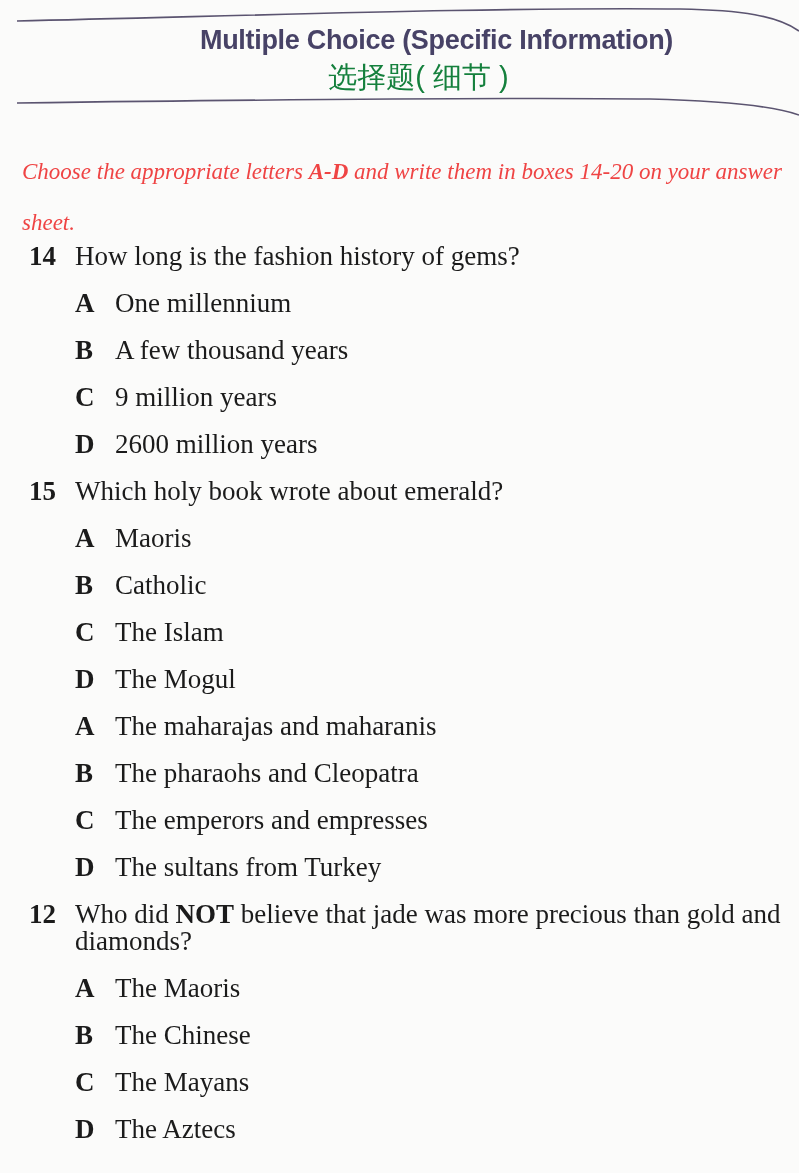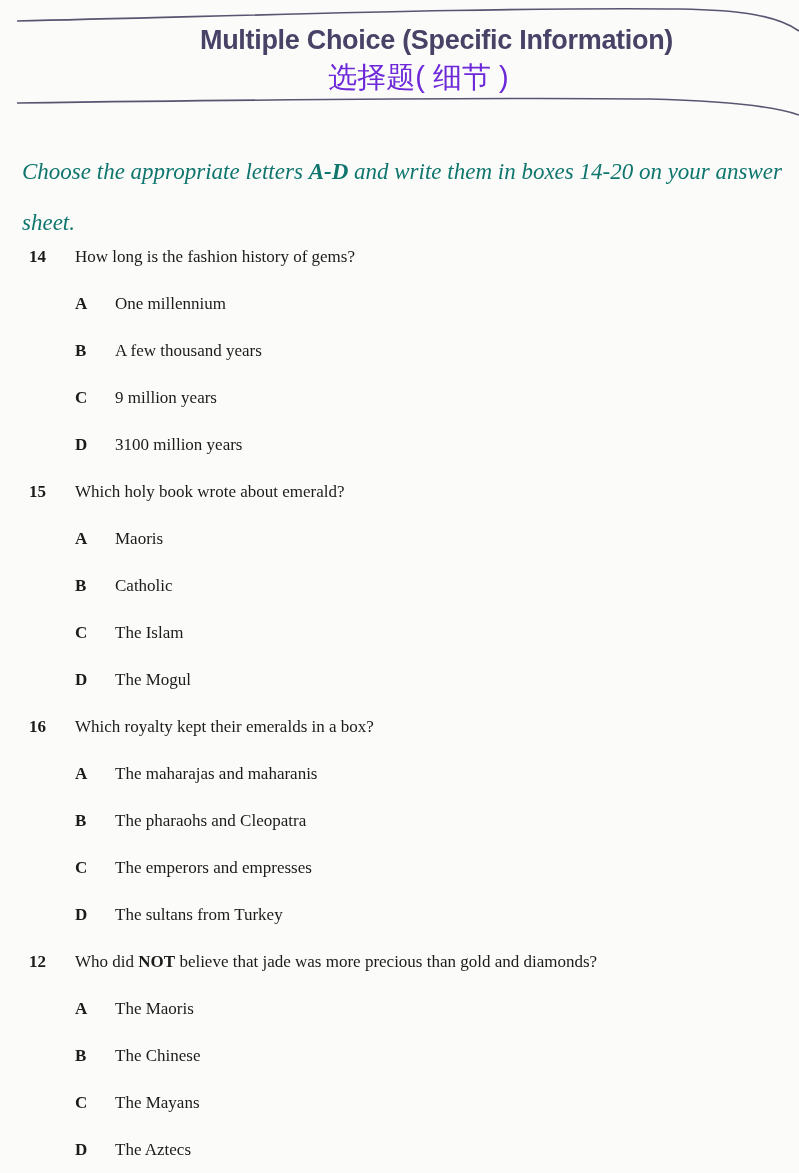--- a/index.html
+++ b/index.html
@@ -46,48 +46,48 @@
   .banner-subtitle {
     position: absolute;
     top: 58px;
     left: 0;
     width: 100%;
     box-sizing: border-box;
     padding-left: 38px;
     text-align: center;
     font-family: "Liberation Sans", sans-serif;
     font-size: 29px;
-    color: #6d28d9;
+    color: #15803d;
   }
 
   
   .instruction {
     position: absolute;
     top: 146px;
     left: 22px;
     right: 4px;
     margin: 0;
     font-style: italic;
     font-size: 23px;
     line-height: 51px;
-    color: #0f766e;
+    color: #ef4444;
   }
   .instruction b { font-weight: bold; }
 
   
   .questions {
     position: absolute;
     top: 243px;
     left: 0;
     right: 0;
   }
   .row {
     display: flex;
     align-items: baseline;
-    font-size: 17px;
+    font-size: 27px;
     line-height: 27px;
     margin-bottom: 20px;
   }
   .qnum {
     margin-left: 29px;
     width: 46px;
     font-weight: bold;
     flex: 0 0 auto;
   }
   .qtext { flex: 1 1 auto; }
@@ -127,21 +127,21 @@
   <div class="row opt">
     <span class="letter">B</span>
     <span class="otext">A few thousand years</span>
   </div>
   <div class="row opt">
     <span class="letter">C</span>
     <span class="otext">9 million years</span>
   </div>
   <div class="row opt">
     <span class="letter">D</span>
-    <span class="otext">3100 million years</span>
+    <span class="otext">2600 million years</span>
   </div>
 
   <div class="row q">
     <span class="qnum">15</span>
     <span class="qtext"><span>Which holy book wrote about emerald?</span><b></b><span></span></span>
   </div>
   <div class="row opt">
     <span class="letter">A</span>
     <span class="otext">Maoris</span>
   </div>
@@ -151,24 +151,20 @@
   </div>
   <div class="row opt">
     <span class="letter">C</span>
     <span class="otext">The Islam</span>
   </div>
   <div class="row opt">
     <span class="letter">D</span>
     <span class="otext">The Mogul</span>
   </div>
 
-  <div class="row q">
-    <span class="qnum">16</span>
-    <span class="qtext"><span>Which royalty kept their emeralds in a box?</span><b></b><span></span></span>
-  </div>
   <div class="row opt">
     <span class="letter">A</span>
     <span class="otext">The maharajas and maharanis</span>
   </div>
   <div class="row opt">
     <span class="letter">B</span>
     <span class="otext">The pharaohs and Cleopatra</span>
   </div>
   <div class="row opt">
     <span class="letter">C</span>

